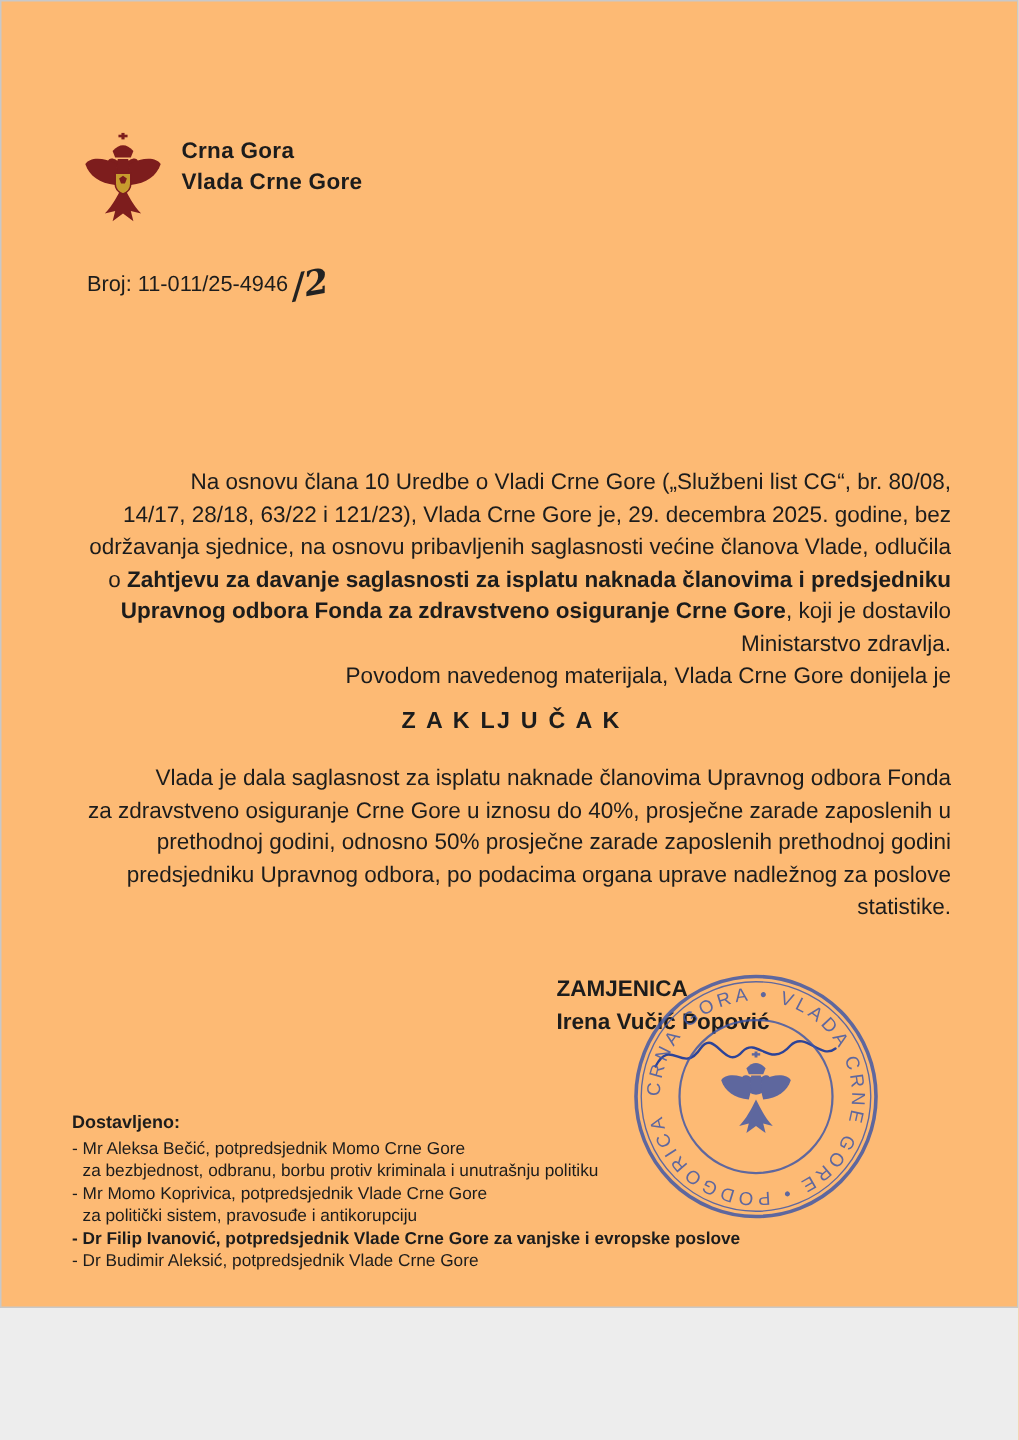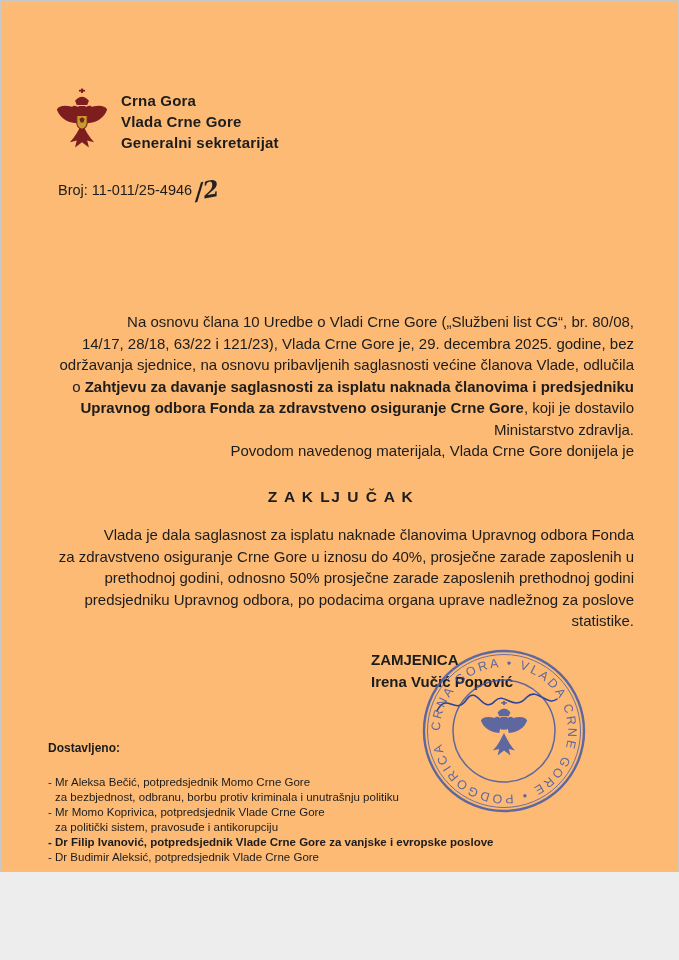--- a/index.html
+++ b/index.html
@@ -26,42 +26,42 @@
   }
   .place-date { position:absolute; top:177px; left:330px; font-size:14.5px; }
 
   
   .body-text { position:absolute; top:310px; left:47px; width:586px; font-size:15px; line-height:21.5px; }
   .justified { text-align:justify; }
   .indent { text-indent:48px;text-align:right; }
   .bold { font-weight:bold; }
   .conclusion-heading {
     text-align:center; font-weight:bold; font-size:15.5px; letter-spacing:1.5px;
-    margin:24px 0 17px 0;
+    margin:8px 0 17px 0;
   }
 
   
   .signature-block {
     position:absolute; top:648px; left:370px; width:262px;
     font-weight:bold; font-size:15px; line-height:21px; z-index:1;
   }
   .sig-name { margin-top:1px; }
   .signature-scribble { position:absolute; top:686px; left:432px; width:128px; height:34px; color:#2c4398; z-index:2; }
   .signature-scribble svg { width:100%; height:100%; display:block; }
 
   
   .stamp {
     position:absolute; top:644px; left:417px; width:172px; height:172px;
     color:var(--stamp-blue, #3c55a8); opacity:0.82; z-index:3; pointer-events:none;
   }
   .stamp svg { width:100%; height:100%; display:block; }
 
   
   .distribution { position:absolute; top:740px; left:47px; font-size:11.5px; line-height:15px; z-index:1; }
-  .dist-label { font-weight:bold; font-size:12px; margin-bottom:19px; }
+  .dist-label { font-weight:bold; font-size:12px; margin-bottom:3px; }
   .dist-item.cont { padding-left:7px; }
   .dist-item.bold { font-weight:bold; }
 </style>
 </head>
 <body>
 
 <div class="page">
 
   <div class="letterhead">
     <div class="emblem">
@@ -77,21 +77,20 @@
           <path d="M35 24 C46 18 56 19 59 24 C56 33 48 39 36 40 L34 32 Z"></path>
           <path d="M30 40 C26 48 22 56 16 62 L24 60 L22 68 L30 62 L38 68 L36 60 L44 62 C38 56 34 48 30 40 Z"></path>
         </g>
         <path d="M24 31 h12 v8 q0 6 -6 8 q-6 -2 -6 -8 Z" fill="#c79b2e" stroke="currentColor" stroke-width="1.2"></path>
         <path d="M27 35 l3 -2 l3 2 l-1.5 4 h-3 Z" fill="currentColor"></path>
       </svg>
     </div>
     <div class="letterhead-text">
       <div>Crna Gora</div>
       <div>Vlada Crne Gore</div>
-      <div>Generalni sekretarijat</div>
     </div>
   </div>
 
   <div class="ref-number">
     <span>Broj: 11-011/25-4946</span><span class="handwritten">/2</span>
   </div>
 
   <div class="body-text">
     <p class="justified indent"><span>Na osnovu člana 10 Uredbe o Vladi Crne Gore („Službeni list CG“, br. 80/08, 14/17, 28/18, 63/22 i 121/23), Vlada Crne Gore je, 29. decembra 2025. godine, bez održavanja sjednice, na osnovu pribavljenih saglasnosti većine članova Vlade, odlučila o </span><span class="bold">Zahtjevu za davanje saglasnosti za isplatu naknada članovima i predsjedniku Upravnog odbora Fonda za zdravstveno osiguranje Crne Gore</span><span>, koji je dostavilo Ministarstvo zdravlja.</span></p>
     <p class="indent">Povodom navedenog materijala, Vlada Crne Gore donijela je</p>

